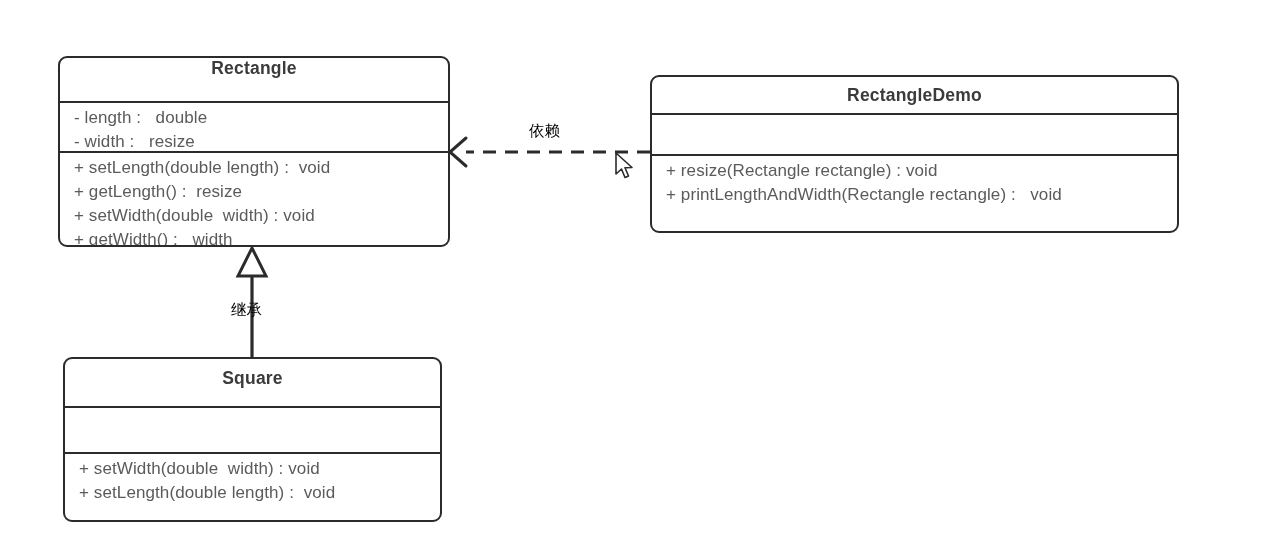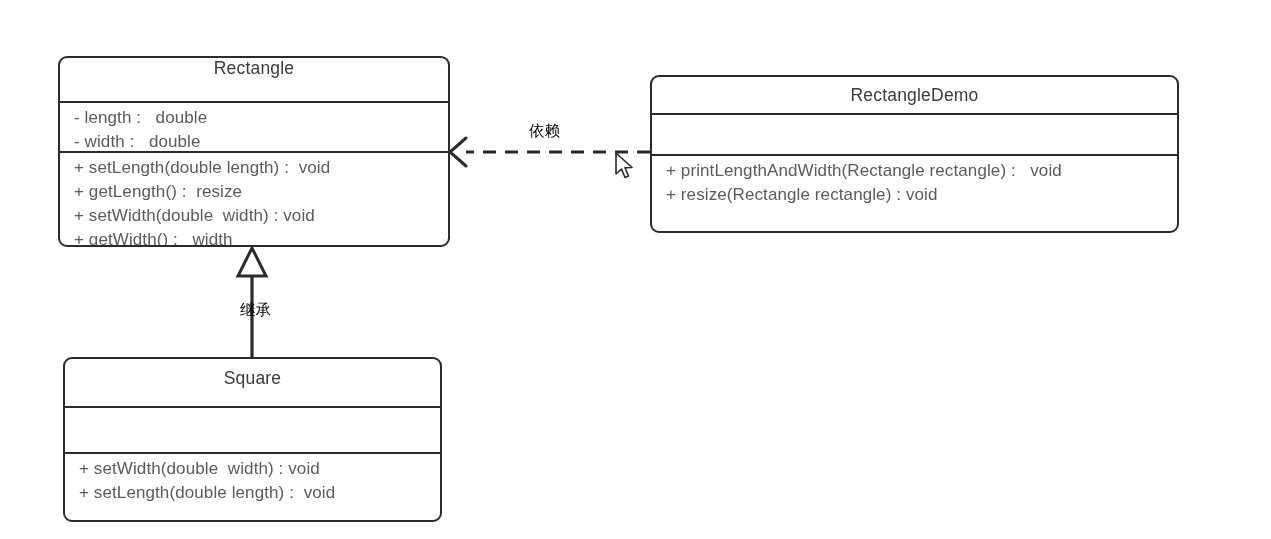--- a/index.html
+++ b/index.html
@@ -28,21 +28,21 @@
     display: flex;
     flex-direction: column;
     overflow: hidden;
   }
   .uml-title {
     box-sizing: border-box;
     width: 100%;
     display: flex;
     align-items: center;
     justify-content: center;
-    font-weight: normal;
+    font-weight: bold;
     font-size: 17.5px;
     color: #3b3b3b;
     letter-spacing: 0.2px;
   }
   .uml-compartment {
     box-sizing: border-box;
     width: 100%;
     border-top: 2.5px solid #2b2b2b;
     padding: 3px 14px 2px 14px;
     display: flex;
@@ -86,21 +86,21 @@
     width: 1271px; height: 539px;
     pointer-events: none;
   }
   .edge-label {
     position: absolute;
     font-size: 15.5px;
     color: #000000;
     white-space: nowrap;
   }
   #dependency-label { left: 529px; top: 121px; }
-  #inheritance-label { left: 240px; top: 300px; }
+  #inheritance-label { left: 231px; top: 300px; }
 
   
   #mouse-cursor {
     position: absolute;
     left: 614px; top: 152px;
     width: 22px; height: 30px;
   }
 </style>
 </head>
 <body>
@@ -115,36 +115,36 @@
 
     <line x1="252" y1="357" x2="252" y2="274" stroke="#2b2b2b" stroke-width="3.2"></line>
 
     <path d="M 252 248 L 266 276 L 238 276 Z" fill="#ffffff" stroke="#2b2b2b" stroke-width="3" stroke-linejoin="miter"></path>
   </svg>
 
   <div class="uml-class" id="class-rectangle">
     <div class="uml-title">Rectangle</div>
     <div class="uml-compartment attrs">
       <div class="uml-member">- length :   double</div>
-      <div class="uml-member">- width :   double</div>
+      <div class="uml-member">- width :   resize</div>
     </div>
     <div class="uml-compartment ops">
       <div class="uml-member">+ setLength(double length) :  void</div>
       <div class="uml-member">+ getLength() :  resize</div>
       <div class="uml-member">+ setWidth(double  width) : void</div>
       <div class="uml-member">+ getWidth() :   width</div>
     </div>
   </div>
 
   <div class="uml-class" id="class-rectangledemo">
     <div class="uml-title">RectangleDemo</div>
     <div class="uml-compartment attrs"></div>
     <div class="uml-compartment ops">
+      <div class="uml-member">+ resize(Rectangle rectangle) : void</div>
       <div class="uml-member">+ printLengthAndWidth(Rectangle rectangle) :   void</div>
-      <div class="uml-member">+ resize(Rectangle rectangle) : void</div>
     </div>
   </div>
 
   <div class="uml-class" id="class-square">
     <div class="uml-title">Square</div>
     <div class="uml-compartment attrs"></div>
     <div class="uml-compartment ops">
       <div class="uml-member">+ setWidth(double  width) : void</div>
       <div class="uml-member">+ setLength(double length) :  void</div>
     </div>

